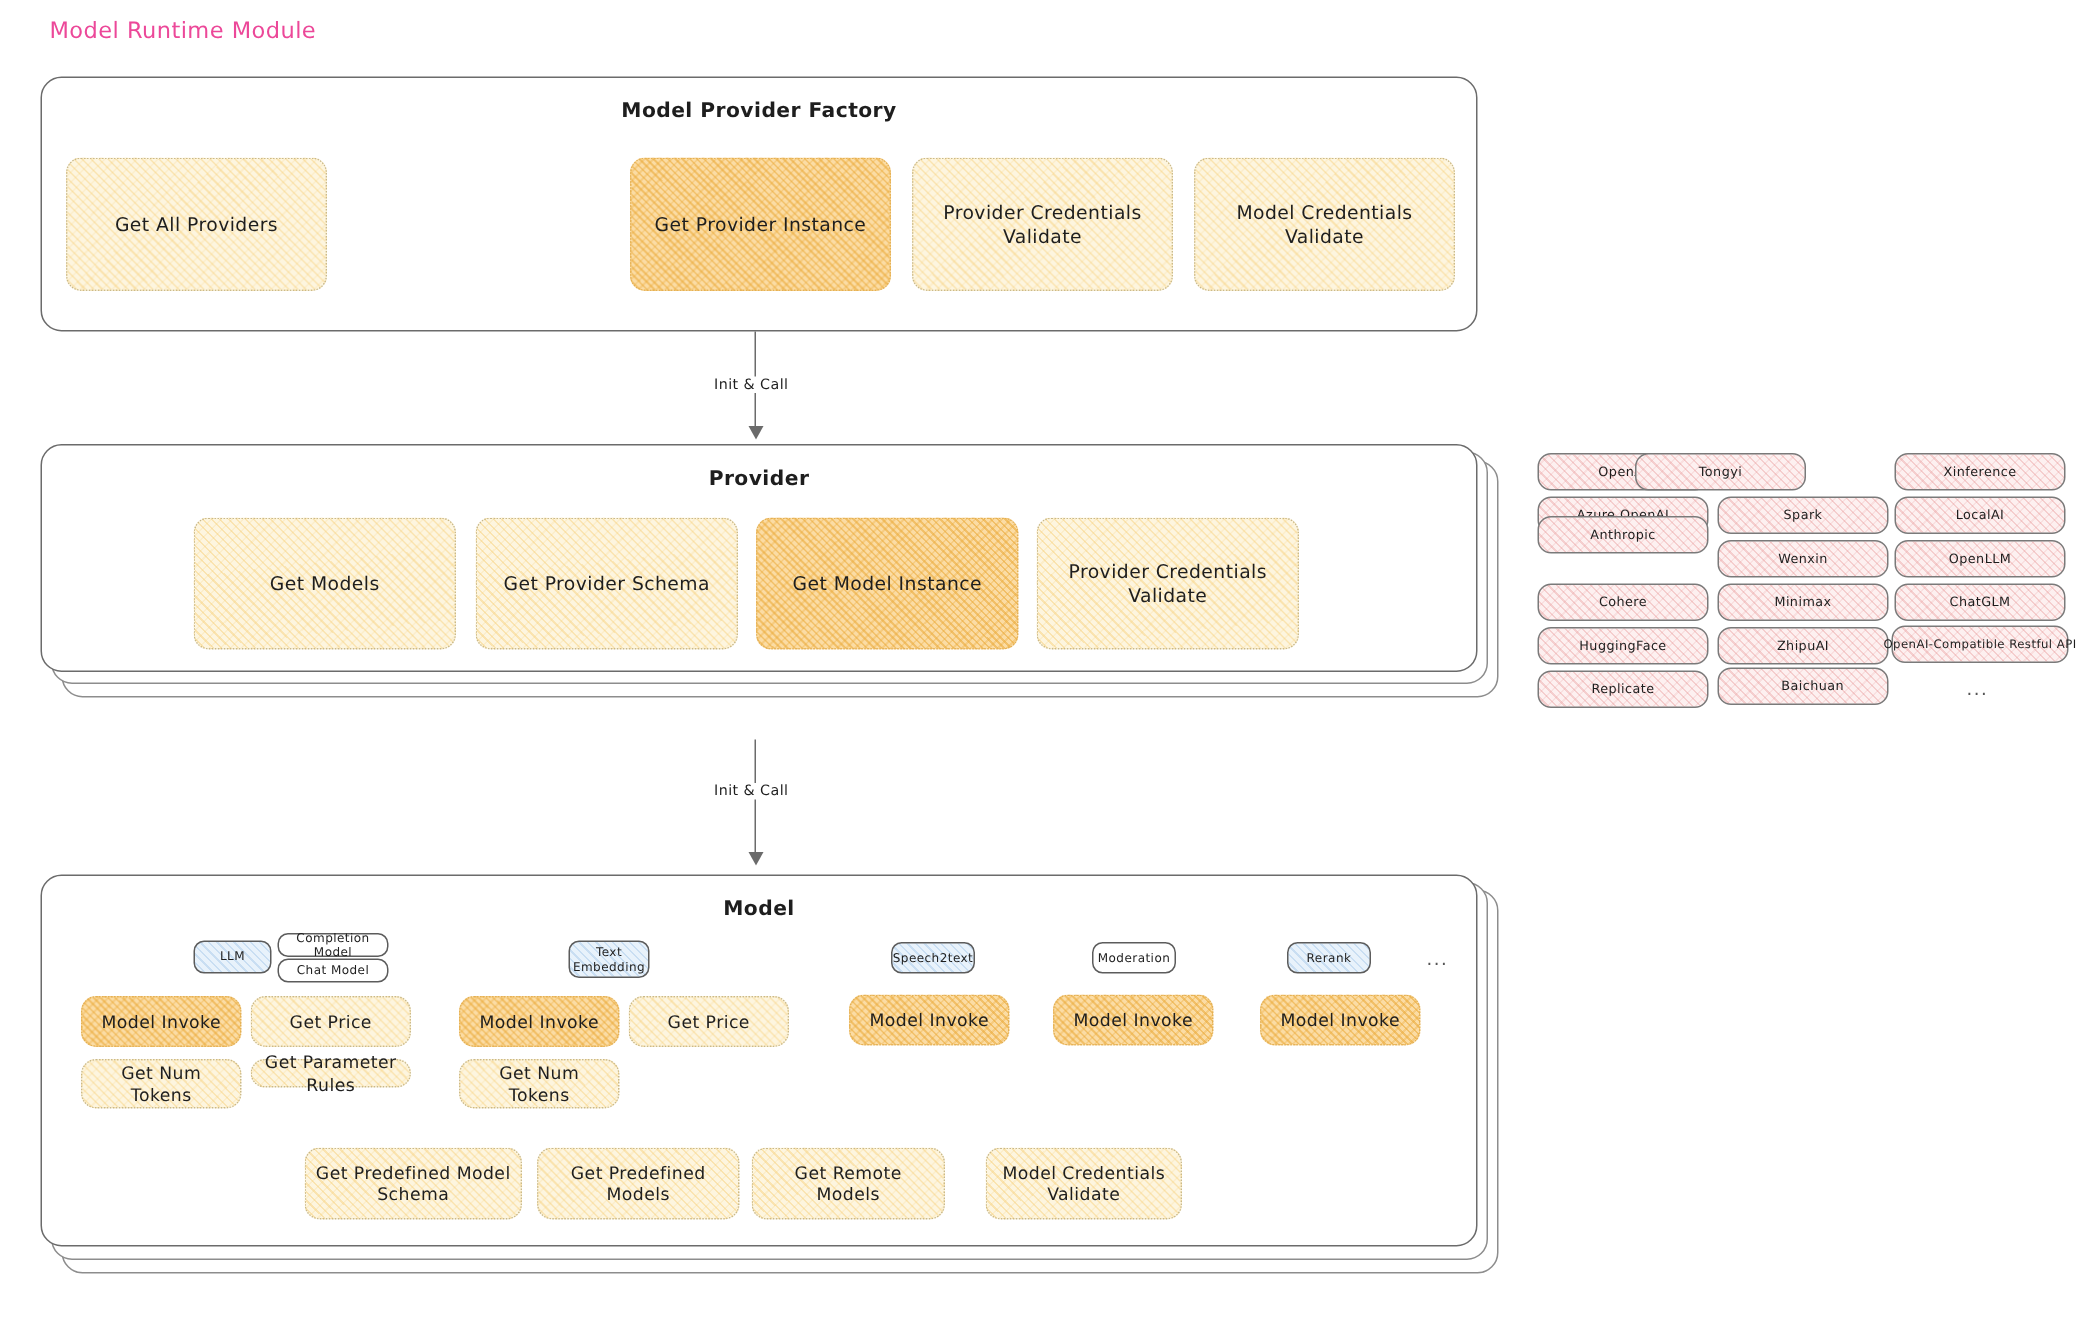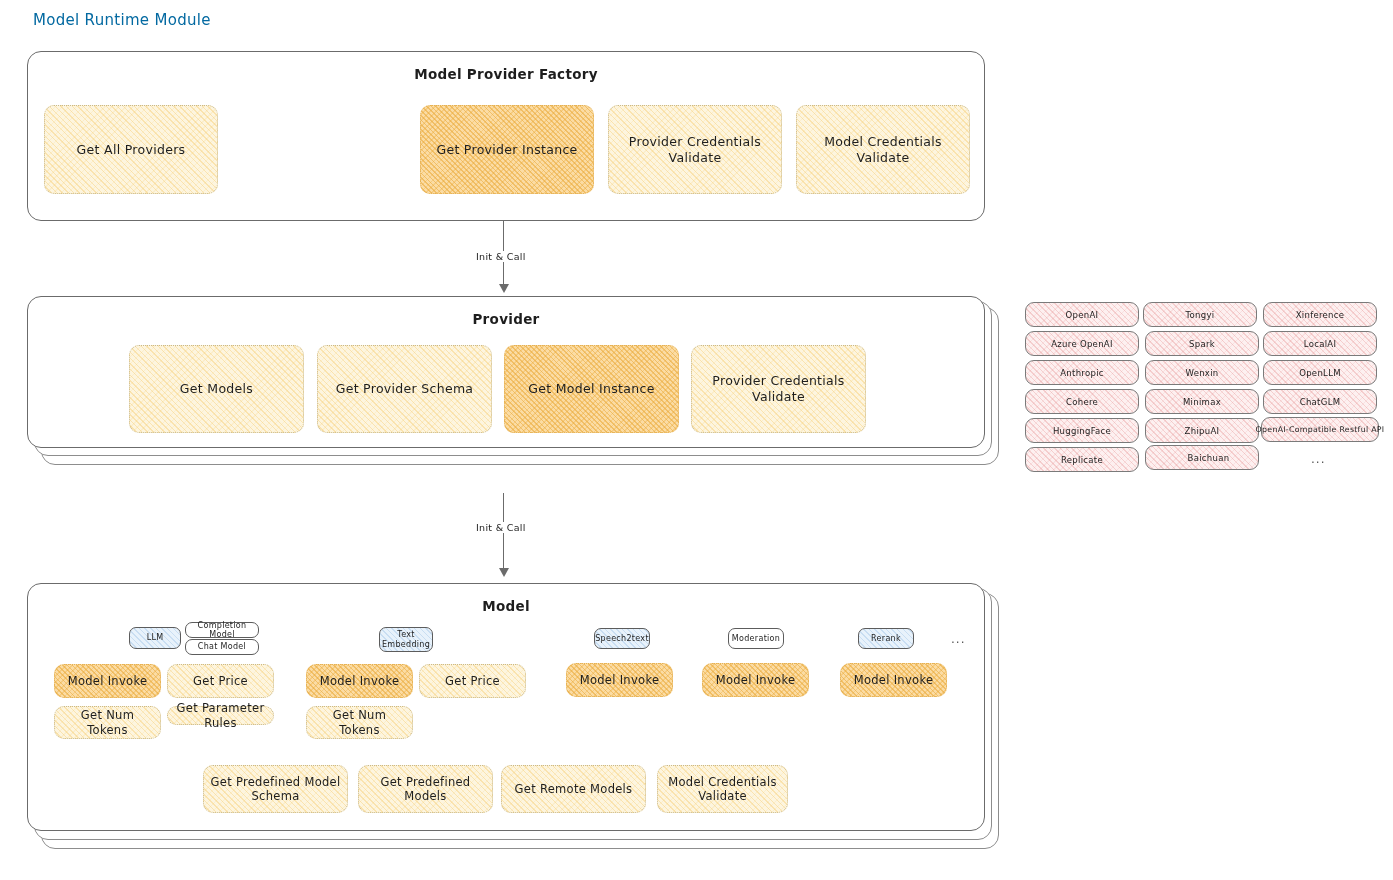--- a/index.html
+++ b/index.html
@@ -11,21 +11,21 @@
     overflow:hidden;
     position:relative;
   }
   .canvas{position:absolute;inset:0;}
 
   
   .hand{font-family:"DejaVu Sans", sans-serif; letter-spacing:.3px;}
 
   #page-title{
     position:absolute;left:33px;top:11px;
-    font-size:15px;color:#0369a1;
+    font-size:15px;color:#ec4899;
     white-space:nowrap;
   }
 
   
   .panel{
     position:absolute;
     border:1.2px solid #6b6b6b;
     border-radius:14px;
     background:#ffffff;
     box-sizing:border-box;
@@ -149,26 +149,26 @@
     <div class="panel-title hand">Provider</div>
   </div>
 
   <div class="box hand" style="left:129px;top:345px;width:175px;height:88px;z-index:3;">Get Models</div>
   <div class="box hand" style="left:317px;top:345px;width:175px;height:88px;z-index:3;">Get Provider Schema</div>
   <div class="box hand hl" style="left:504px;top:345px;width:175px;height:88px;z-index:3;">Get Model Instance</div>
   <div class="box hand" style="left:691px;top:345px;width:175px;height:88px;z-index:3;">Provider Credentials Validate</div>
 
   <div class="pill hand" style="left:1025px;top:302px;width:114px;height:25px;">OpenAI</div>
   <div class="pill hand" style="left:1025px;top:331px;width:114px;height:25px;">Azure OpenAI</div>
-  <div class="pill hand" style="left:1025px;top:360px;width:114px;height:25px;">Anthropic</div>
+  <div class="pill hand" style="left:1025px;top:344px;width:114px;height:25px;">Anthropic</div>
   <div class="pill hand" style="left:1025px;top:389px;width:114px;height:25px;">Cohere</div>
   <div class="pill hand" style="left:1025px;top:418px;width:114px;height:25px;">HuggingFace</div>
   <div class="pill hand" style="left:1025px;top:447px;width:114px;height:25px;">Replicate</div>
 
-  <div class="pill hand" style="left:1143px;top:302px;width:114px;height:25px;">Tongyi</div>
+  <div class="pill hand" style="left:1090px;top:302px;width:114px;height:25px;">Tongyi</div>
   <div class="pill hand" style="left:1145px;top:331px;width:114px;height:25px;">Spark</div>
   <div class="pill hand" style="left:1145px;top:360px;width:114px;height:25px;">Wenxin</div>
   <div class="pill hand" style="left:1145px;top:389px;width:114px;height:25px;">Minimax</div>
   <div class="pill hand" style="left:1145px;top:418px;width:114px;height:25px;">ZhipuAI</div>
   <div class="pill hand" style="left:1145px;top:445px;width:114px;height:25px;padding-left:16px;">Baichuan</div>
 
   <div class="pill hand" style="left:1263px;top:302px;width:114px;height:25px;">Xinference</div>
   <div class="pill hand" style="left:1263px;top:331px;width:114px;height:25px;">LocalAI</div>
   <div class="pill hand" style="left:1263px;top:360px;width:114px;height:25px;">OpenLLM</div>
   <div class="pill hand" style="left:1263px;top:389px;width:114px;height:25px;">ChatGLM</div>
@@ -207,16 +207,16 @@
   <div class="tag hand" style="left:728px;top:628px;width:56px;height:21px;z-index:3;">Moderation</div>
   <div class="box hand hl sm" style="left:702px;top:663px;width:107px;height:34px;z-index:3;">Model Invoke</div>
 
   <div class="tag hand blue" style="left:858px;top:628px;width:56px;height:21px;z-index:3;">Rerank</div>
   <div class="box hand hl sm" style="left:840px;top:663px;width:107px;height:34px;z-index:3;">Model Invoke</div>
 
   <div class="ellipsis hand" style="left:951px;top:632px;z-index:3;">...</div>
 
   <div class="box hand sm" style="left:358px;top:765px;width:135px;height:48px;z-index:3;">Get Predefined Models</div>
   <div class="box hand sm" style="left:203px;top:765px;width:145px;height:48px;z-index:3;">Get Predefined Model Schema</div>
-  <div class="box hand sm" style="left:501px;top:765px;width:145px;height:48px;z-index:3;border-radius:10px;">Get Remote Models</div>
+  <div class="box hand sm" style="left:501px;top:765px;width:129px;height:48px;z-index:3;border-radius:10px;">Get Remote Models</div>
   <div class="box hand sm" style="left:657px;top:765px;width:131px;height:48px;z-index:3;">Model Credentials Validate</div>
 
 </div>
 
 </body></html>

